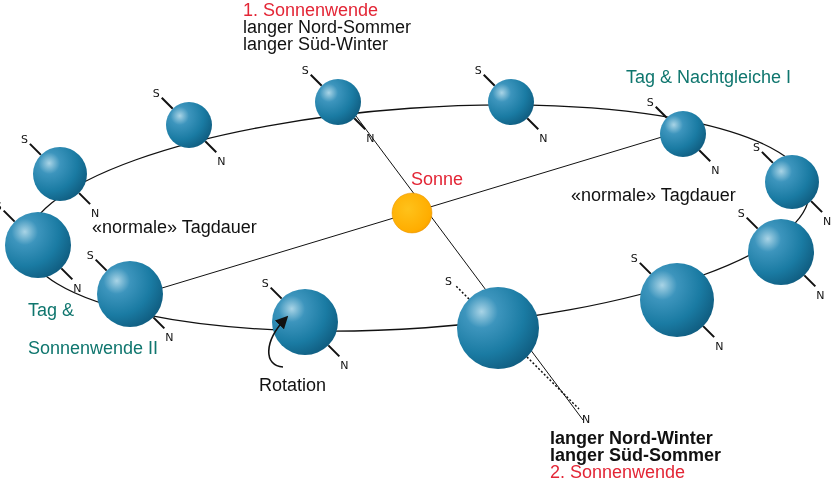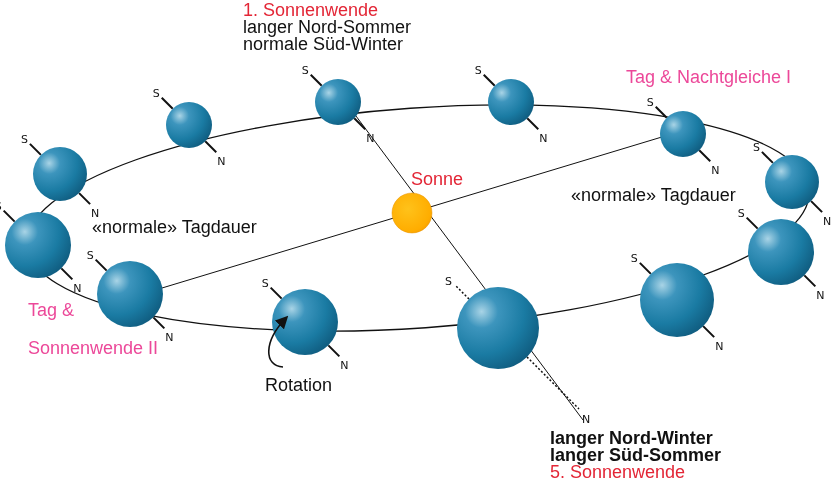--- a/index.html
+++ b/index.html
@@ -1,21 +1,21 @@
 <!DOCTYPE html>
 <html><head>
 <meta charset="utf-8">
 <style>
   html, body { margin: 0; padding: 0; background: #ffffff; }
   body { width: 831px; height: 485px; position: relative; overflow: hidden;
          font-family: "Liberation Sans", sans-serif; }
   #diagram { position: absolute; left: 0; top: 0; }
   .lbl { position: absolute; font-size: 18px; line-height: 17px; white-space: nowrap; color: #111; }
   .red { color: #e32636; }
-  .blue { color: #ec4899; }
+  .blue { color: #0f766e; }
   .pole { font-family: "DejaVu Sans", sans-serif; font-size: 11px; fill: #111; }
 </style>
 </head>
 <body>
 
 <svg id="diagram" width="831" height="485" viewBox="0 0 831 485">
   <defs>
     <radialGradient id="planetGrad" cx="0.3" cy="0.3" r="0.8">
       <stop offset="0" stop-color="#a9d4e6"></stop>
       <stop offset="0.25" stop-color="#3d95bd"></stop>
@@ -126,29 +126,29 @@
         <text class="pole" x="152.7367" y="96.7367">S</text>
         <text class="pole" x="217.2633" y="165.2633">N</text>
       </g>
     </g>
 
   <path d="M283,367 C264,366 263,342 286,318" fill="none" stroke="#111" stroke-width="1.6" marker-end="url(#arrowhead)"></path>
 </svg>
 
 <div class="lbl red" style="left:243px;top:2px;">1. Sonnenwende</div>
 <div class="lbl" style="left:243px;top:19px;">langer Nord-Sommer</div>
-<div class="lbl" style="left:243px;top:36px;">normale Süd-Winter</div>
+<div class="lbl" style="left:243px;top:36px;">langer Süd-Winter</div>
 
 <div class="lbl blue" style="left:626px;top:69px;">Tag &amp; Nachtgleiche I</div>
 
 <div class="lbl red" style="left:411px;top:171px;">Sonne</div>
 
 <div class="lbl" style="left:92px;top:219px;">«normale» Tagdauer</div>
 <div class="lbl" style="left:571px;top:187px;">«normale» Tagdauer</div>
 
 <div class="lbl blue" style="left:28px;top:302px;">Tag &amp;</div>
 <div class="lbl blue" style="left:28px;top:340px;">Sonnenwende II</div>
 
-<div class="lbl" style="left:265px;top:377px;">Rotation</div>
+<div class="lbl" style="left:259px;top:377px;">Rotation</div>
 
 <div class="lbl" style="left:550px;top:430px;font-weight:bold;">langer Nord-Winter</div>
 <div class="lbl" style="left:550px;top:447px;font-weight:bold;">langer Süd-Sommer</div>
-<div class="lbl red" style="left:550px;top:464px;">5. Sonnenwende</div>
+<div class="lbl red" style="left:550px;top:464px;">2. Sonnenwende</div>
 
 </body></html>

